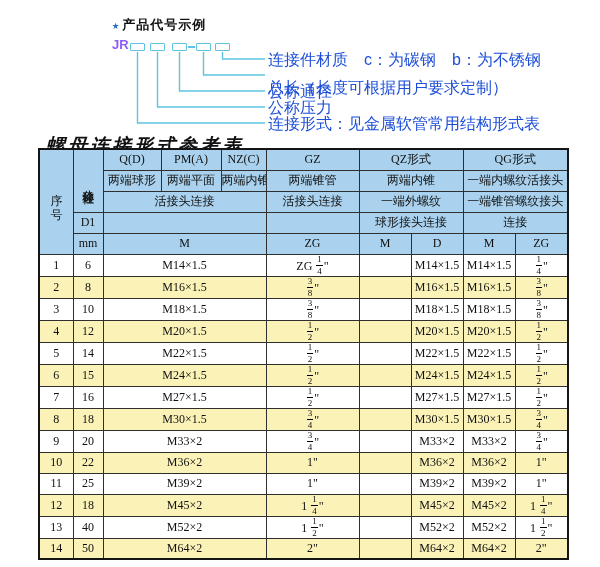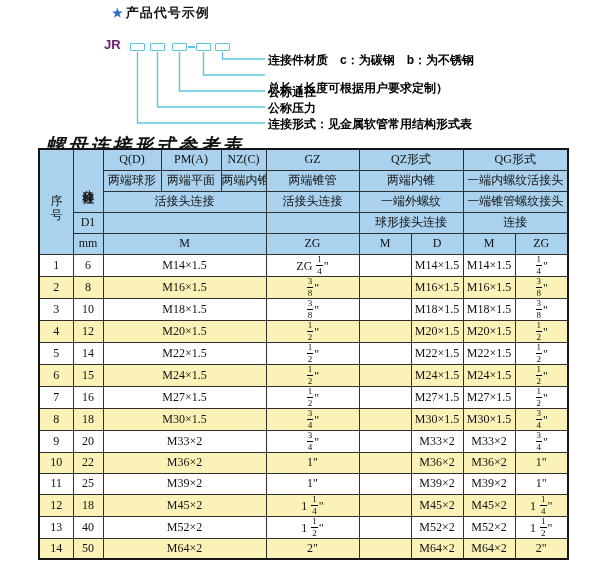--- a/index.html
+++ b/index.html
@@ -9,33 +9,33 @@
     --star-blue:#2a6bc5;
     --border:#2f2f2f;
   }
   *{box-sizing:border-box;}
   html,body{margin:0;padding:0;}
   body{
     width:600px;height:567px;position:relative;background:#ffffff;overflow:hidden;
     font-family:"Liberation Serif","DejaVu Serif",serif;color:#111;
   }
   
-  .diag-title{position:absolute;left:112px;top:4px;font-family:Liberation Serif, serif;
+  .diag-title{position:absolute;left:112px;top:16px;font-family:Liberation Mono, monospace;
     font-weight:bold;font-size:13px;letter-spacing:1px;white-space:nowrap;}
   .diag-title .star{color:var(--star-blue);margin-right:2px;font-size:12px;}
-  .jr{position:absolute;left:104px;top:37px;font-family:"Liberation Sans","DejaVu Sans",sans-serif;
-    font-weight:bold;font-size:13px;color:#701a75;}
+  .jr{position:absolute;left:112px;top:37px;font-family:"Liberation Sans","DejaVu Sans",sans-serif;
+    font-weight:bold;font-size:13px;color:#8b5cf6;}
   .code-box{position:absolute;top:43px;width:15px;height:8px;border:1.5px solid var(--diagram-line);
     border-radius:1px;background:#fff;}
   .code-box.b1{left:130px;} .code-box.b2{left:150px;} .code-box.b3{left:172px;}
   .code-box.b4{left:196px;} .code-box.b5{left:215px;}
   .code-dash{position:absolute;left:188px;top:46px;width:7px;height:2px;background:var(--diagram-line);}
   svg.lines{position:absolute;left:0;top:0;pointer-events:none;}
   .diag-label{position:absolute;left:268px;height:14px;line-height:14px;white-space:nowrap;
-    font-family:"Liberation Sans","DejaVu Sans",sans-serif;font-weight:bold;font-size:12px;color:#000000;}
+    font-family:"Liberation Sans","DejaVu Sans",sans-serif;font-weight:normal;font-size:16px;color:#1d4ed8;}
   .diag-label.l1{top:53px;} .diag-label.l2{top:81px;} .diag-label.l3{top:85px;}
   .diag-label.l4{top:101px;text-align:right;} .diag-label.l5{top:117px;}
   
   .tbl-title{position:absolute;left:34px;top:121px;margin:12px;font-size:19px;font-weight:bold;
     font-style:italic;letter-spacing:3px;white-space:nowrap;font-family:"Liberation Serif","DejaVu Serif",serif;}
   
   table.ref{position:absolute;left:38px;top:148px;width:529px;border-collapse:collapse;
     table-layout:fixed;border:2px solid #151515;}
   table.ref th,table.ref td{border:1px solid var(--border);text-align:center;vertical-align:middle;
     padding:0;font-weight:normal;font-size:12px;line-height:1.05;overflow:hidden;white-space:nowrap;}

